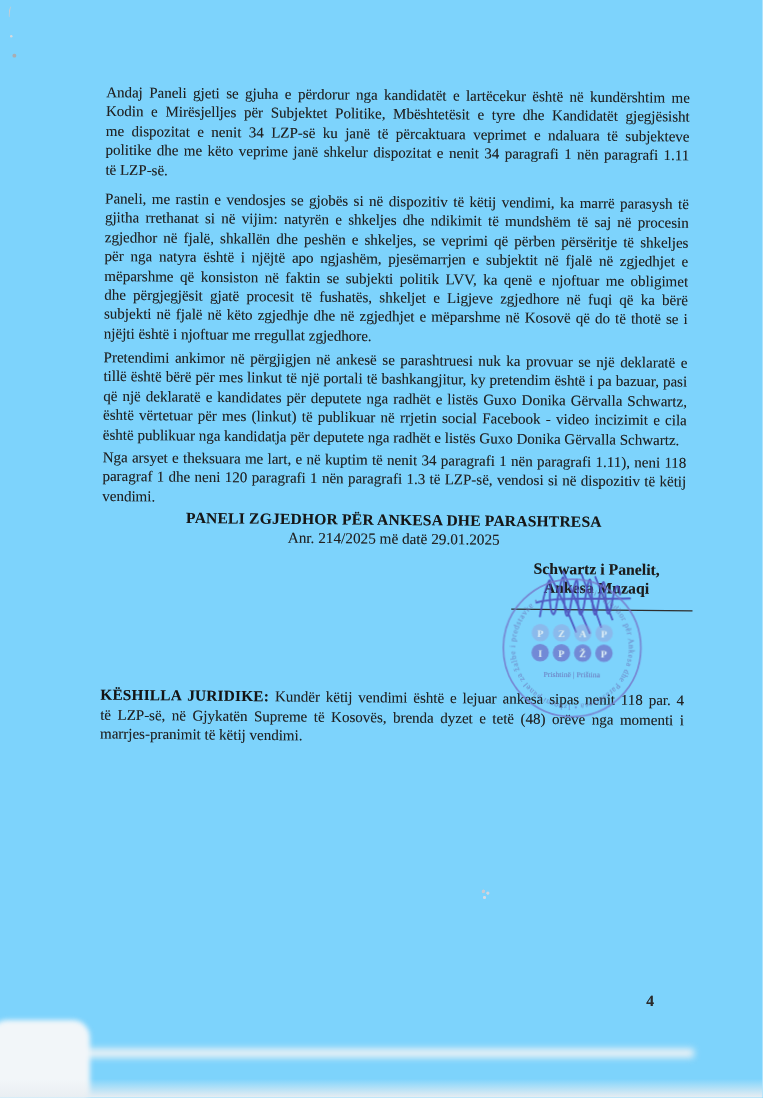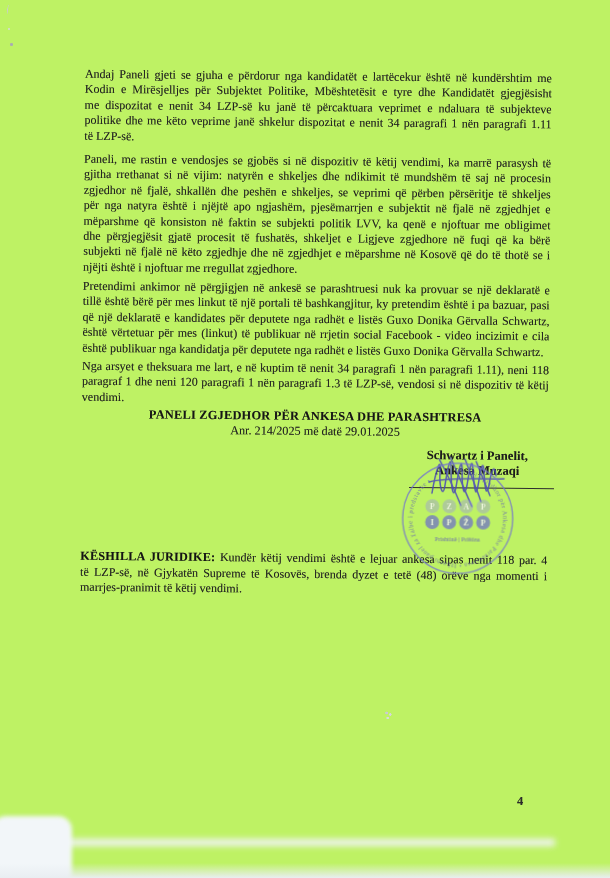--- a/index.html
+++ b/index.html
@@ -2,21 +2,21 @@
 <html><head>
 <meta charset="utf-8">
 <style>
   html,body{margin:0;padding:0;}
   body{
     width:610px;height:878px;position:relative;overflow:hidden;
     background:#ffffff;
     font-family:"Liberation Serif","DejaVu Serif",serif;
     color:#212121;
   }
-  #page{position:absolute;inset:0;background:#bef264;}
+  #page{position:absolute;inset:0;background:#7dd3fc;}
 
   
   #doc{
     position:absolute;left:85px;top:69px;width:467px;
     transform:rotate(0.55deg);transform-origin:50% 0;
     font-size:12px;line-height:15.4px;
     text-shadow:0 0 .4px rgba(20,20,20,.35);
   }
   .para{margin:0;}
   .m1{margin-bottom:8px;}

